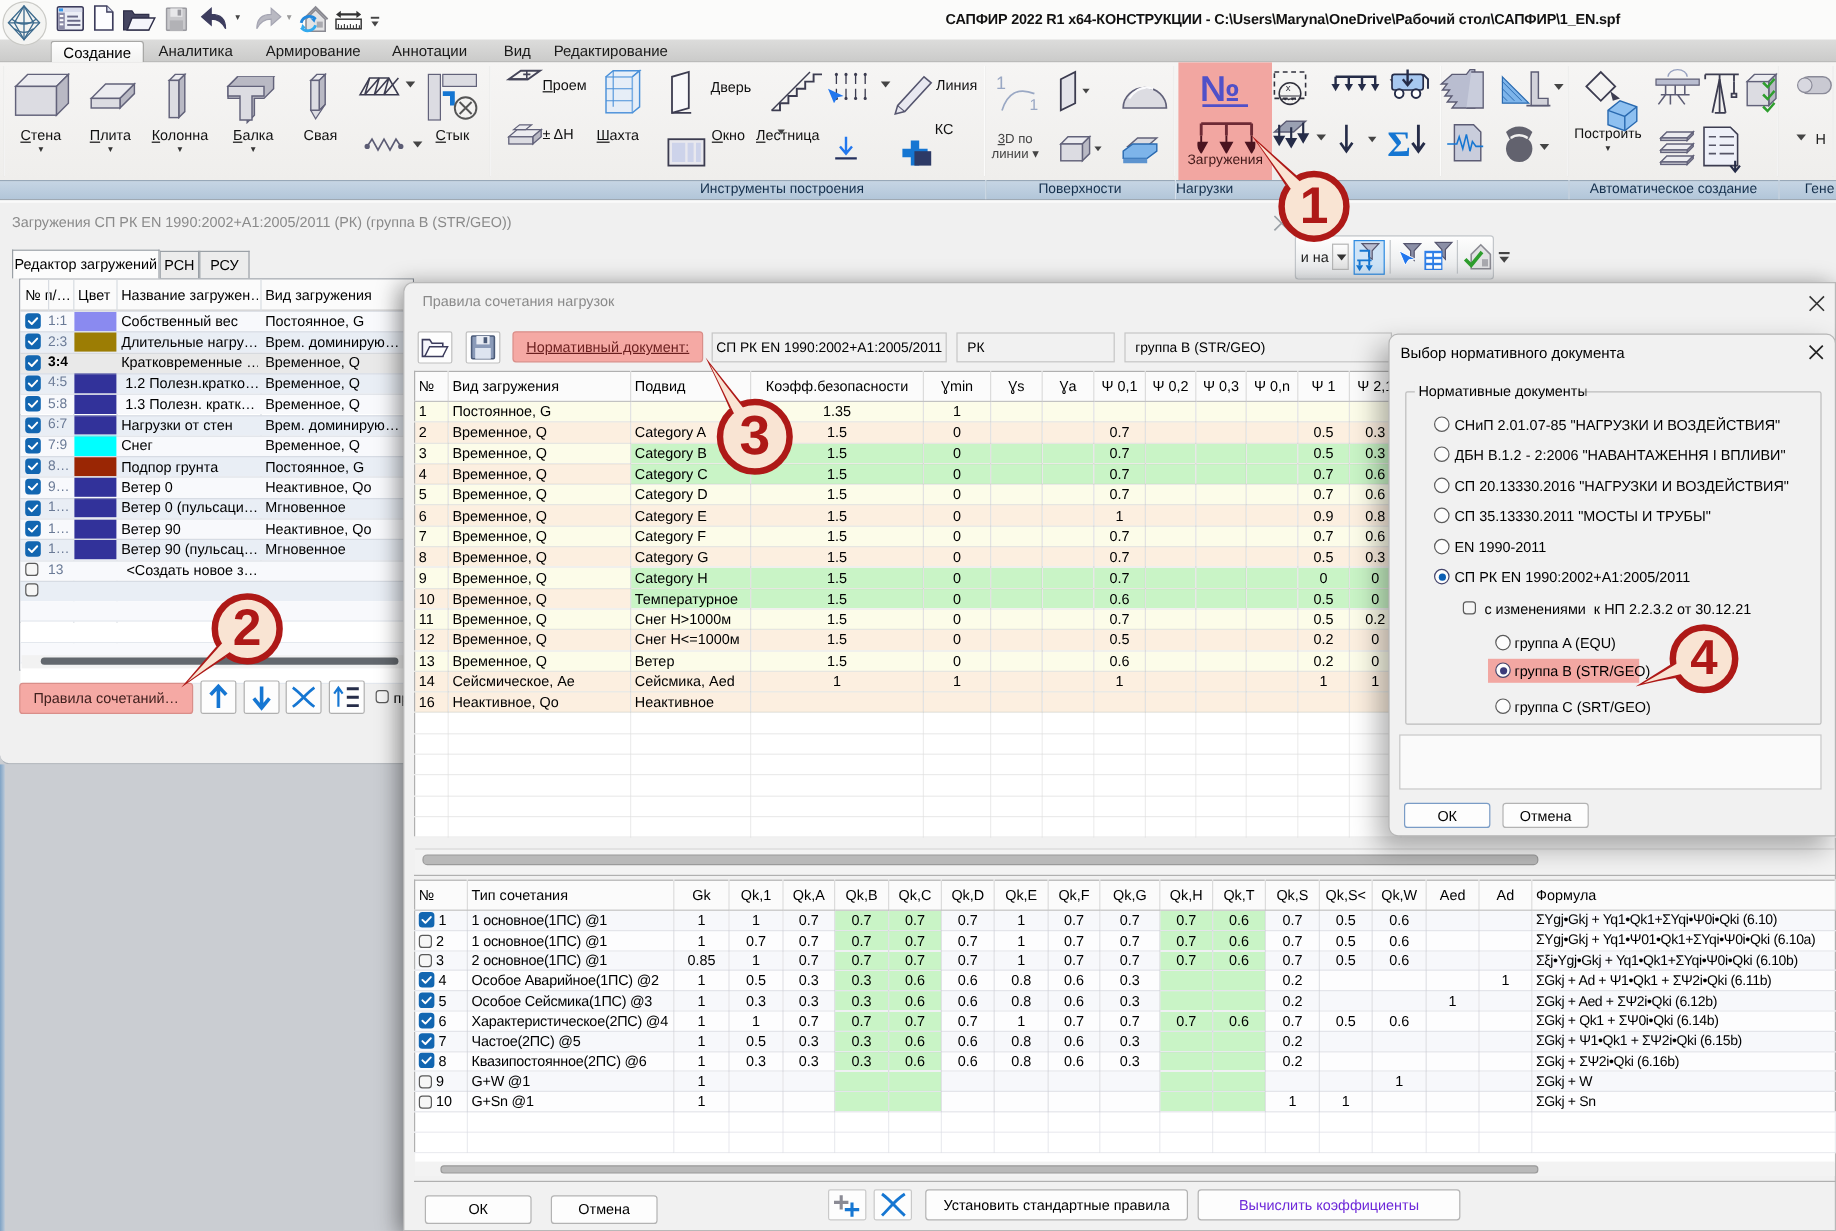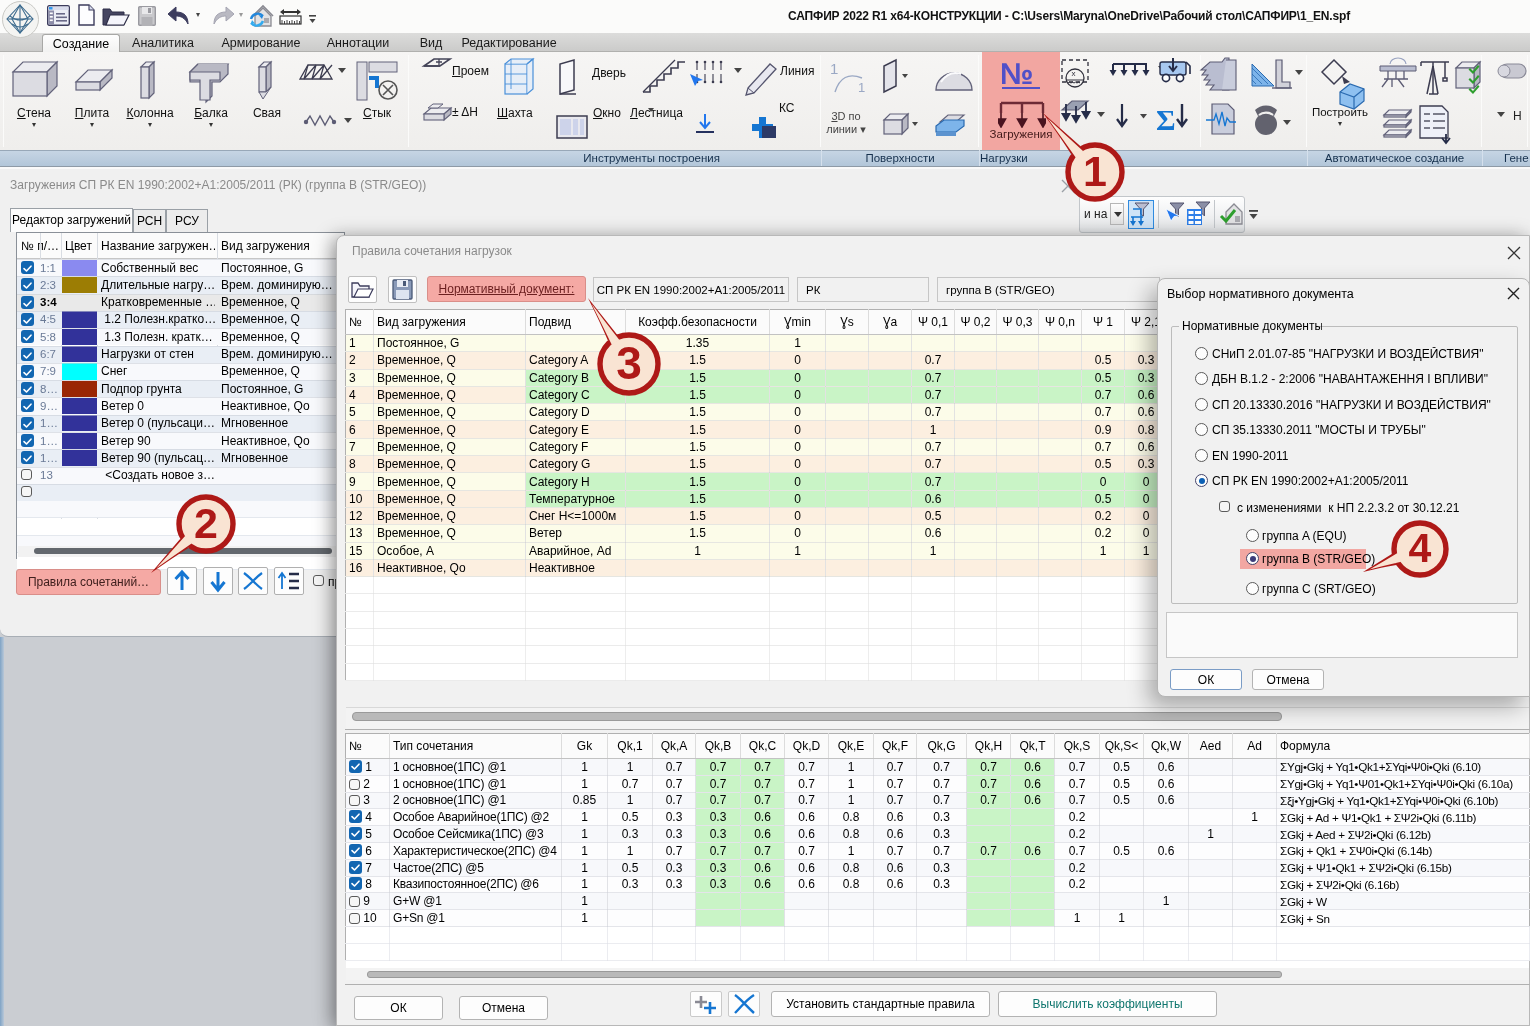--- a/index.html
+++ b/index.html
@@ -722,20 +722,36 @@
           <td style="background:#c9f4c6;border-right:1px solid rgba(190,190,190,0.45);border-bottom:1px solid rgba(205,205,195,0.5);text-align:center;font-size:12px;"></td>
           <td style="background:#c9f4c6;border-right:1px solid rgba(190,190,190,0.45);border-bottom:1px solid rgba(205,205,195,0.5);text-align:center;font-size:12px;">0.6</td>
           <td style="background:#c9f4c6;border-right:1px solid rgba(190,190,190,0.45);border-bottom:1px solid rgba(205,205,195,0.5);text-align:center;font-size:12px;"></td>
           <td style="background:#c9f4c6;border-right:1px solid rgba(190,190,190,0.45);border-bottom:1px solid rgba(205,205,195,0.5);text-align:center;font-size:12px;"></td>
           <td style="background:#c9f4c6;border-right:1px solid rgba(190,190,190,0.45);border-bottom:1px solid rgba(205,205,195,0.5);text-align:center;font-size:12px;"></td>
           <td style="background:#c9f4c6;border-right:1px solid rgba(190,190,190,0.45);border-bottom:1px solid rgba(205,205,195,0.5);text-align:center;font-size:12px;">0.5</td>
           <td style="background:#c9f4c6;border-right:1px solid rgba(190,190,190,0.45);border-bottom:1px solid rgba(205,205,195,0.5);text-align:center;font-size:12px;">0</td>
           <td style="background:#c9f4c6;border-right:1px solid rgba(190,190,190,0.45);border-bottom:1px solid rgba(205,205,195,0.5);text-align:center;font-size:12px;"></td>
         </tr>
         <tr style="height:17.3px;">
+          <td style="background:#fcfce9;border-right:1px solid rgba(190,190,190,0.45);border-bottom:1px solid rgba(205,205,195,0.5);text-align:left;font-size:12px;">11</td>
+          <td style="background:#fcfce9;border-right:1px solid rgba(190,190,190,0.45);border-bottom:1px solid rgba(205,205,195,0.5);text-align:left;font-size:12px;">Временное, Q</td>
+          <td style="background:#fcfce9;border-right:1px solid rgba(190,190,190,0.45);border-bottom:1px solid rgba(205,205,195,0.5);text-align:left;font-size:12px;">Снег H&gt;1000м</td>
+          <td style="background:#fcfce9;border-right:1px solid rgba(190,190,190,0.45);border-bottom:1px solid rgba(205,205,195,0.5);text-align:center;font-size:12px;">1.5</td>
+          <td style="background:#fcfce9;border-right:1px solid rgba(190,190,190,0.45);border-bottom:1px solid rgba(205,205,195,0.5);text-align:center;font-size:12px;">0</td>
+          <td style="background:#fcfce9;border-right:1px solid rgba(190,190,190,0.45);border-bottom:1px solid rgba(205,205,195,0.5);text-align:center;font-size:12px;"></td>
+          <td style="background:#fcfce9;border-right:1px solid rgba(190,190,190,0.45);border-bottom:1px solid rgba(205,205,195,0.5);text-align:center;font-size:12px;"></td>
+          <td style="background:#fcfce9;border-right:1px solid rgba(190,190,190,0.45);border-bottom:1px solid rgba(205,205,195,0.5);text-align:center;font-size:12px;">0.7</td>
+          <td style="background:#fcfce9;border-right:1px solid rgba(190,190,190,0.45);border-bottom:1px solid rgba(205,205,195,0.5);text-align:center;font-size:12px;"></td>
+          <td style="background:#fcfce9;border-right:1px solid rgba(190,190,190,0.45);border-bottom:1px solid rgba(205,205,195,0.5);text-align:center;font-size:12px;"></td>
+          <td style="background:#fcfce9;border-right:1px solid rgba(190,190,190,0.45);border-bottom:1px solid rgba(205,205,195,0.5);text-align:center;font-size:12px;"></td>
+          <td style="background:#fcfce9;border-right:1px solid rgba(190,190,190,0.45);border-bottom:1px solid rgba(205,205,195,0.5);text-align:center;font-size:12px;">0.5</td>
+          <td style="background:#fcfce9;border-right:1px solid rgba(190,190,190,0.45);border-bottom:1px solid rgba(205,205,195,0.5);text-align:center;font-size:12px;">0.2</td>
+          <td style="background:#fcfce9;border-right:1px solid rgba(190,190,190,0.45);border-bottom:1px solid rgba(205,205,195,0.5);text-align:center;font-size:12px;"></td>
+        </tr>
+        <tr style="height:17.3px;">
           <td style="background:#fcefe0;border-right:1px solid rgba(190,190,190,0.45);border-bottom:1px solid rgba(205,205,195,0.5);text-align:left;font-size:12px;">12</td>
           <td style="background:#fcefe0;border-right:1px solid rgba(190,190,190,0.45);border-bottom:1px solid rgba(205,205,195,0.5);text-align:left;font-size:12px;">Временное, Q</td>
           <td style="background:#fcefe0;border-right:1px solid rgba(190,190,190,0.45);border-bottom:1px solid rgba(205,205,195,0.5);text-align:left;font-size:12px;">Снег H&lt;=1000м</td>
           <td style="background:#fcefe0;border-right:1px solid rgba(190,190,190,0.45);border-bottom:1px solid rgba(205,205,195,0.5);text-align:center;font-size:12px;">1.5</td>
           <td style="background:#fcefe0;border-right:1px solid rgba(190,190,190,0.45);border-bottom:1px solid rgba(205,205,195,0.5);text-align:center;font-size:12px;">0</td>
           <td style="background:#fcefe0;border-right:1px solid rgba(190,190,190,0.45);border-bottom:1px solid rgba(205,205,195,0.5);text-align:center;font-size:12px;"></td>
           <td style="background:#fcefe0;border-right:1px solid rgba(190,190,190,0.45);border-bottom:1px solid rgba(205,205,195,0.5);text-align:center;font-size:12px;"></td>
           <td style="background:#fcefe0;border-right:1px solid rgba(190,190,190,0.45);border-bottom:1px solid rgba(205,205,195,0.5);text-align:center;font-size:12px;">0.5</td>
           <td style="background:#fcefe0;border-right:1px solid rgba(190,190,190,0.45);border-bottom:1px solid rgba(205,205,195,0.5);text-align:center;font-size:12px;"></td>
           <td style="background:#fcefe0;border-right:1px solid rgba(190,190,190,0.45);border-bottom:1px solid rgba(205,205,195,0.5);text-align:center;font-size:12px;"></td>
@@ -754,34 +770,34 @@
           <td style="background:#fcfce9;border-right:1px solid rgba(190,190,190,0.45);border-bottom:1px solid rgba(205,205,195,0.5);text-align:center;font-size:12px;"></td>
           <td style="background:#fcfce9;border-right:1px solid rgba(190,190,190,0.45);border-bottom:1px solid rgba(205,205,195,0.5);text-align:center;font-size:12px;">0.6</td>
           <td style="background:#fcfce9;border-right:1px solid rgba(190,190,190,0.45);border-bottom:1px solid rgba(205,205,195,0.5);text-align:center;font-size:12px;"></td>
           <td style="background:#fcfce9;border-right:1px solid rgba(190,190,190,0.45);border-bottom:1px solid rgba(205,205,195,0.5);text-align:center;font-size:12px;"></td>
           <td style="background:#fcfce9;border-right:1px solid rgba(190,190,190,0.45);border-bottom:1px solid rgba(205,205,195,0.5);text-align:center;font-size:12px;"></td>
           <td style="background:#fcfce9;border-right:1px solid rgba(190,190,190,0.45);border-bottom:1px solid rgba(205,205,195,0.5);text-align:center;font-size:12px;">0.2</td>
           <td style="background:#fcfce9;border-right:1px solid rgba(190,190,190,0.45);border-bottom:1px solid rgba(205,205,195,0.5);text-align:center;font-size:12px;">0</td>
           <td style="background:#fcfce9;border-right:1px solid rgba(190,190,190,0.45);border-bottom:1px solid rgba(205,205,195,0.5);text-align:center;font-size:12px;"></td>
         </tr>
         <tr style="height:17.3px;">
-          <td style="background:#fcfce9;border-right:1px solid rgba(190,190,190,0.45);border-bottom:1px solid rgba(205,205,195,0.5);text-align:left;font-size:12px;">15</td>
-          <td style="background:#fcfce9;border-right:1px solid rgba(190,190,190,0.45);border-bottom:1px solid rgba(205,205,195,0.5);text-align:left;font-size:12px;">Особое, А</td>
-          <td style="background:#fcfce9;border-right:1px solid rgba(190,190,190,0.45);border-bottom:1px solid rgba(205,205,195,0.5);text-align:left;font-size:12px;">Аварийное, Ad</td>
-          <td style="background:#fcfce9;border-right:1px solid rgba(190,190,190,0.45);border-bottom:1px solid rgba(205,205,195,0.5);text-align:center;font-size:12px;">1</td>
-          <td style="background:#fcfce9;border-right:1px solid rgba(190,190,190,0.45);border-bottom:1px solid rgba(205,205,195,0.5);text-align:center;font-size:12px;">1</td>
-          <td style="background:#fcfce9;border-right:1px solid rgba(190,190,190,0.45);border-bottom:1px solid rgba(205,205,195,0.5);text-align:center;font-size:12px;"></td>
-          <td style="background:#fcfce9;border-right:1px solid rgba(190,190,190,0.45);border-bottom:1px solid rgba(205,205,195,0.5);text-align:center;font-size:12px;"></td>
-          <td style="background:#fcfce9;border-right:1px solid rgba(190,190,190,0.45);border-bottom:1px solid rgba(205,205,195,0.5);text-align:center;font-size:12px;">1</td>
-          <td style="background:#fcfce9;border-right:1px solid rgba(190,190,190,0.45);border-bottom:1px solid rgba(205,205,195,0.5);text-align:center;font-size:12px;"></td>
-          <td style="background:#fcfce9;border-right:1px solid rgba(190,190,190,0.45);border-bottom:1px solid rgba(205,205,195,0.5);text-align:center;font-size:12px;"></td>
-          <td style="background:#fcfce9;border-right:1px solid rgba(190,190,190,0.45);border-bottom:1px solid rgba(205,205,195,0.5);text-align:center;font-size:12px;"></td>
-          <td style="background:#fcfce9;border-right:1px solid rgba(190,190,190,0.45);border-bottom:1px solid rgba(205,205,195,0.5);text-align:center;font-size:12px;">1</td>
-          <td style="background:#fcfce9;border-right:1px solid rgba(190,190,190,0.45);border-bottom:1px solid rgba(205,205,195,0.5);text-align:center;font-size:12px;">1</td>
-          <td style="background:#fcfce9;border-right:1px solid rgba(190,190,190,0.45);border-bottom:1px solid rgba(205,205,195,0.5);text-align:center;font-size:12px;"></td>
+          <td style="background:#fcefe0;border-right:1px solid rgba(190,190,190,0.45);border-bottom:1px solid rgba(205,205,195,0.5);text-align:left;font-size:12px;">14</td>
+          <td style="background:#fcefe0;border-right:1px solid rgba(190,190,190,0.45);border-bottom:1px solid rgba(205,205,195,0.5);text-align:left;font-size:12px;">Сейсмическое, Ае</td>
+          <td style="background:#fcefe0;border-right:1px solid rgba(190,190,190,0.45);border-bottom:1px solid rgba(205,205,195,0.5);text-align:left;font-size:12px;">Сейсмика, Aed</td>
+          <td style="background:#fcefe0;border-right:1px solid rgba(190,190,190,0.45);border-bottom:1px solid rgba(205,205,195,0.5);text-align:center;font-size:12px;">1</td>
+          <td style="background:#fcefe0;border-right:1px solid rgba(190,190,190,0.45);border-bottom:1px solid rgba(205,205,195,0.5);text-align:center;font-size:12px;">1</td>
+          <td style="background:#fcefe0;border-right:1px solid rgba(190,190,190,0.45);border-bottom:1px solid rgba(205,205,195,0.5);text-align:center;font-size:12px;"></td>
+          <td style="background:#fcefe0;border-right:1px solid rgba(190,190,190,0.45);border-bottom:1px solid rgba(205,205,195,0.5);text-align:center;font-size:12px;"></td>
+          <td style="background:#fcefe0;border-right:1px solid rgba(190,190,190,0.45);border-bottom:1px solid rgba(205,205,195,0.5);text-align:center;font-size:12px;">1</td>
+          <td style="background:#fcefe0;border-right:1px solid rgba(190,190,190,0.45);border-bottom:1px solid rgba(205,205,195,0.5);text-align:center;font-size:12px;"></td>
+          <td style="background:#fcefe0;border-right:1px solid rgba(190,190,190,0.45);border-bottom:1px solid rgba(205,205,195,0.5);text-align:center;font-size:12px;"></td>
+          <td style="background:#fcefe0;border-right:1px solid rgba(190,190,190,0.45);border-bottom:1px solid rgba(205,205,195,0.5);text-align:center;font-size:12px;"></td>
+          <td style="background:#fcefe0;border-right:1px solid rgba(190,190,190,0.45);border-bottom:1px solid rgba(205,205,195,0.5);text-align:center;font-size:12px;">1</td>
+          <td style="background:#fcefe0;border-right:1px solid rgba(190,190,190,0.45);border-bottom:1px solid rgba(205,205,195,0.5);text-align:center;font-size:12px;">1</td>
+          <td style="background:#fcefe0;border-right:1px solid rgba(190,190,190,0.45);border-bottom:1px solid rgba(205,205,195,0.5);text-align:center;font-size:12px;"></td>
         </tr>
         <tr style="height:17.3px;">
           <td style="background:#fcefe0;border-right:1px solid rgba(190,190,190,0.45);border-bottom:1px solid rgba(205,205,195,0.5);text-align:left;font-size:12px;">16</td>
           <td style="background:#fcefe0;border-right:1px solid rgba(190,190,190,0.45);border-bottom:1px solid rgba(205,205,195,0.5);text-align:left;font-size:12px;">Неактивное, Qo</td>
           <td style="background:#fcefe0;border-right:1px solid rgba(190,190,190,0.45);border-bottom:1px solid rgba(205,205,195,0.5);text-align:left;font-size:12px;">Неактивное</td>
           <td style="background:#fcefe0;border-right:1px solid rgba(190,190,190,0.45);border-bottom:1px solid rgba(205,205,195,0.5);text-align:center;font-size:12px;"></td>
           <td style="background:#fcefe0;border-right:1px solid rgba(190,190,190,0.45);border-bottom:1px solid rgba(205,205,195,0.5);text-align:center;font-size:12px;"></td>
           <td style="background:#fcefe0;border-right:1px solid rgba(190,190,190,0.45);border-bottom:1px solid rgba(205,205,195,0.5);text-align:center;font-size:12px;"></td>
           <td style="background:#fcefe0;border-right:1px solid rgba(190,190,190,0.45);border-bottom:1px solid rgba(205,205,195,0.5);text-align:center;font-size:12px;"></td>
           <td style="background:#fcefe0;border-right:1px solid rgba(190,190,190,0.45);border-bottom:1px solid rgba(205,205,195,0.5);text-align:center;font-size:12px;"></td>
@@ -1214,21 +1230,21 @@
     <div style="left:690px;top:991px;width:32px;height:26px;position:absolute;background:#fdfdfd;border:1px solid #c9c9c9;border-radius:2px;"><svg width="30" height="24" viewBox="0 0 30 24">
         <path d="M10 4 v12 M4 10 h12" stroke="#8a8a94" stroke-width="2.6"></path>
         <path d="M19 10 v12 M13 16 h12" stroke="#1576d2" stroke-width="2.6"></path>
       </svg></div>
     <div style="left:728px;top:991px;width:32px;height:26px;position:absolute;background:#fdfdfd;border:1px solid #c9c9c9;border-radius:2px;"><svg width="30" height="24" viewBox="0 0 30 24">
         <path d="M6 3 C13 8 17 14 25 21 M25 3 C17 8 13 14 6 21" stroke="#1576d2" stroke-width="2.4" fill="none"></path>
       </svg></div>
     <div style="left:771px;top:991px;width:219px;height:26px;position:absolute;background:#fdfdfd;border:1px solid #b3b3b3;border-radius:3px;"></div>
     <div style="left:771px;top:997.0px;width:219px;height:14px;position:absolute;font-size:12px;color:#000;text-align:center;font-weight:normal;line-height:14px;white-space:nowrap;overflow:hidden;">Установить стандартные правила</div>
     <div style="left:998px;top:991px;width:219px;height:26px;position:absolute;background:#fdfdfd;border:1px solid #b3b3b3;border-radius:3px;"></div>
-    <div style="left:998px;top:997.0px;width:219px;height:14px;position:absolute;font-size:12px;color:#0f766e;text-align:center;font-weight:normal;line-height:14px;white-space:nowrap;overflow:hidden;">Вычислить коэффициенты</div>
+    <div style="left:998px;top:997.0px;width:219px;height:14px;position:absolute;font-size:12px;color:#6d28d9;text-align:center;font-weight:normal;line-height:14px;white-space:nowrap;overflow:hidden;">Вычислить коэффициенты</div>
     <div style="left:1157px;top:278px;width:373px;height:419px;position:absolute;background:#f1f1f1;border:1px solid #b5b5b5;border-radius:8px 8px 0 8px;box-shadow:-8px 10px 22px rgba(0,0,0,0.3);z-index:10;"></div>
     <div style="left:1167px;top:287px;width:320px;height:15px;position:absolute;font-size:12.5px;color:#000;text-align:left;font-weight:normal;line-height:15px;white-space:nowrap;overflow:hidden;z-index:11;">Выбор нормативного документа</div>
     <div style="left:1504px;top:284px;width:20px;height:20px;position:absolute;z-index:11;"><svg width="20" height="20" viewBox="0 0 20 20">
         <path d="M4 4 L15 15 M15 4 L4 15" stroke="#222" stroke-width="1.4"></path>
       </svg></div>
     <div style="left:1171px;top:326px;width:347px;height:278px;position:absolute;border:1px solid #bcbcbc;border-radius:2px;z-index:11;"></div>
     <div style="left:1179px;top:319px;width:140px;height:14px;position:absolute;background:#f1f1f1;z-index:11;"></div>
     <div style="left:1182px;top:319px;width:140px;height:14px;position:absolute;font-size:12px;color:#000;text-align:left;font-weight:normal;line-height:14px;white-space:nowrap;overflow:hidden;z-index:11;">Нормативные документы</div>
     <div style="z-index:11;left:1195px;top:347px;width:13px;height:13px;position:absolute;background:#fdfdfd;border:1.3px solid #5a5a5a;border-radius:50%;box-sizing:border-box;"></div>
     <div style="left:1212px;top:347px;width:300px;height:14px;position:absolute;font-size:12px;color:#000;text-align:left;font-weight:normal;line-height:14px;white-space:nowrap;overflow:hidden;z-index:11;">СНиП 2.01.07-85 "НАГРУЗКИ И ВОЗДЕЙСТВИЯ"</div>

